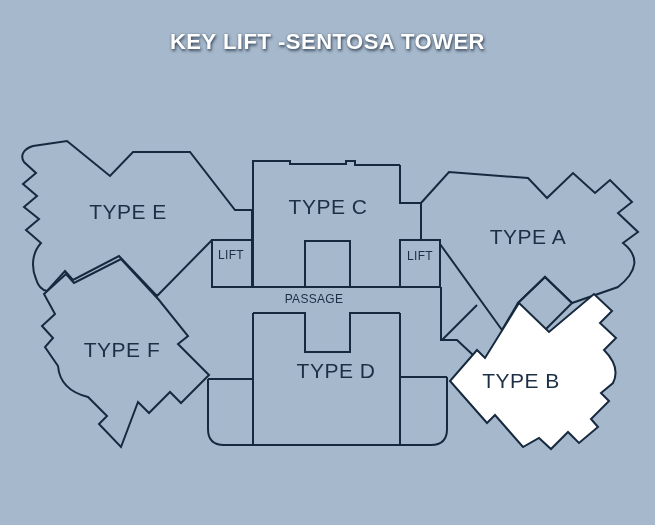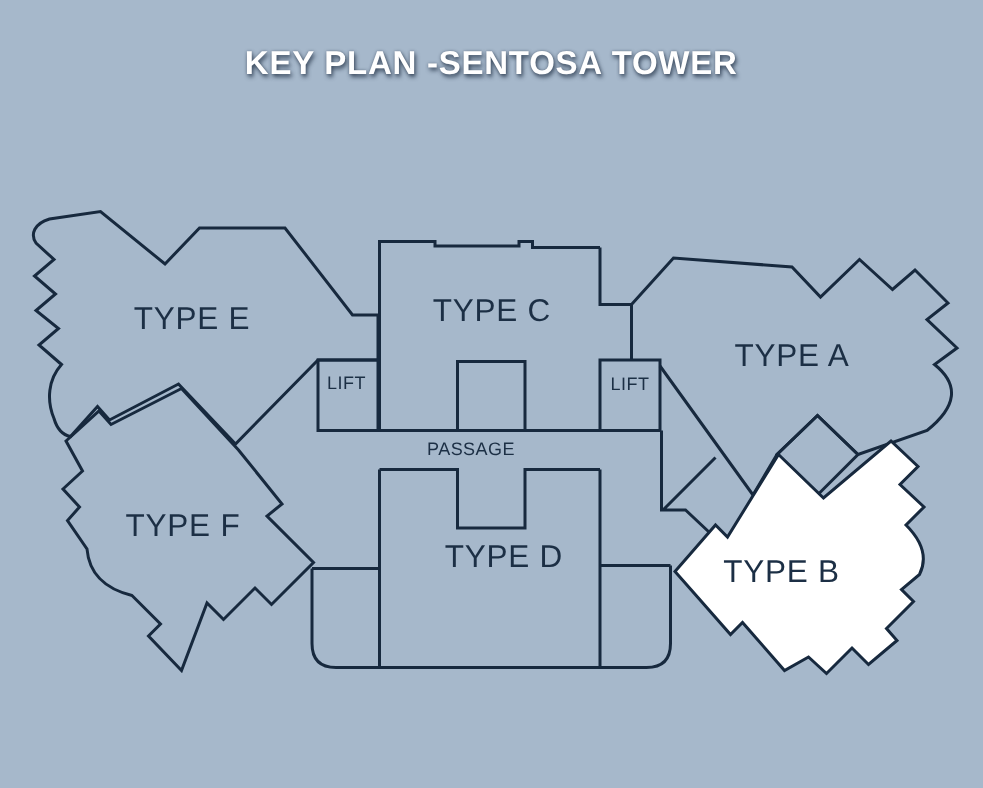--- a/index.html
+++ b/index.html
@@ -49,21 +49,21 @@
     font-size:12px;
     letter-spacing:.3px;
     text-anchor:middle;
   }
 </style>
 </head>
 <body>
 
 <div class="stage">
 
-  <div class="plan-title">KEY PLAN -SENTOSA TOWER</div>
+  <div class="plan-title">KEY LIFT -SENTOSA TOWER</div>
 
   <svg width="655" height="525" viewBox="0 0 655 525">
 
     <path class="ln" d="
       M 33,146
       C 23,149 20,156 24,162
       L 36,173 L 23,184 L 37,196 L 24,207 L 39,219 L 26,230 L 41,243
       C 32,253 31,267 36,279
       C 38,286 42,290 47,291
       L 65,271 L 73,280 L 119,256

